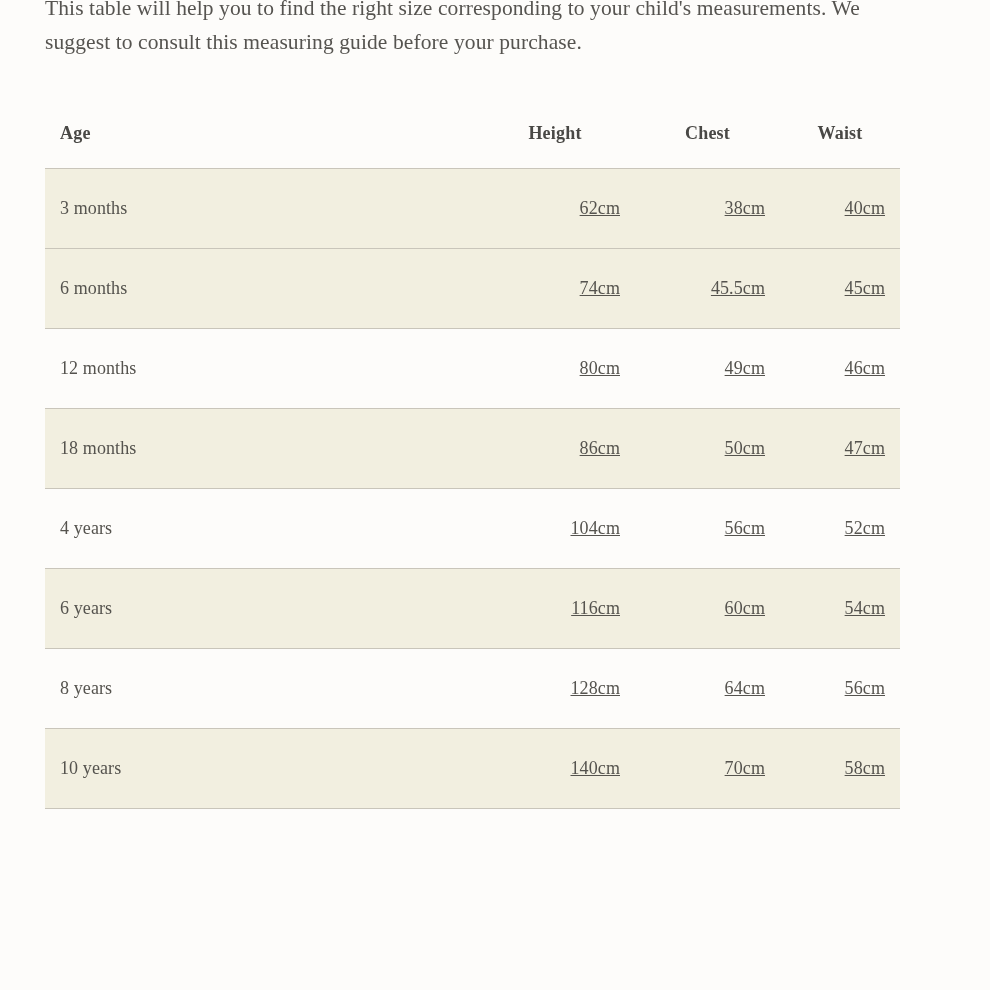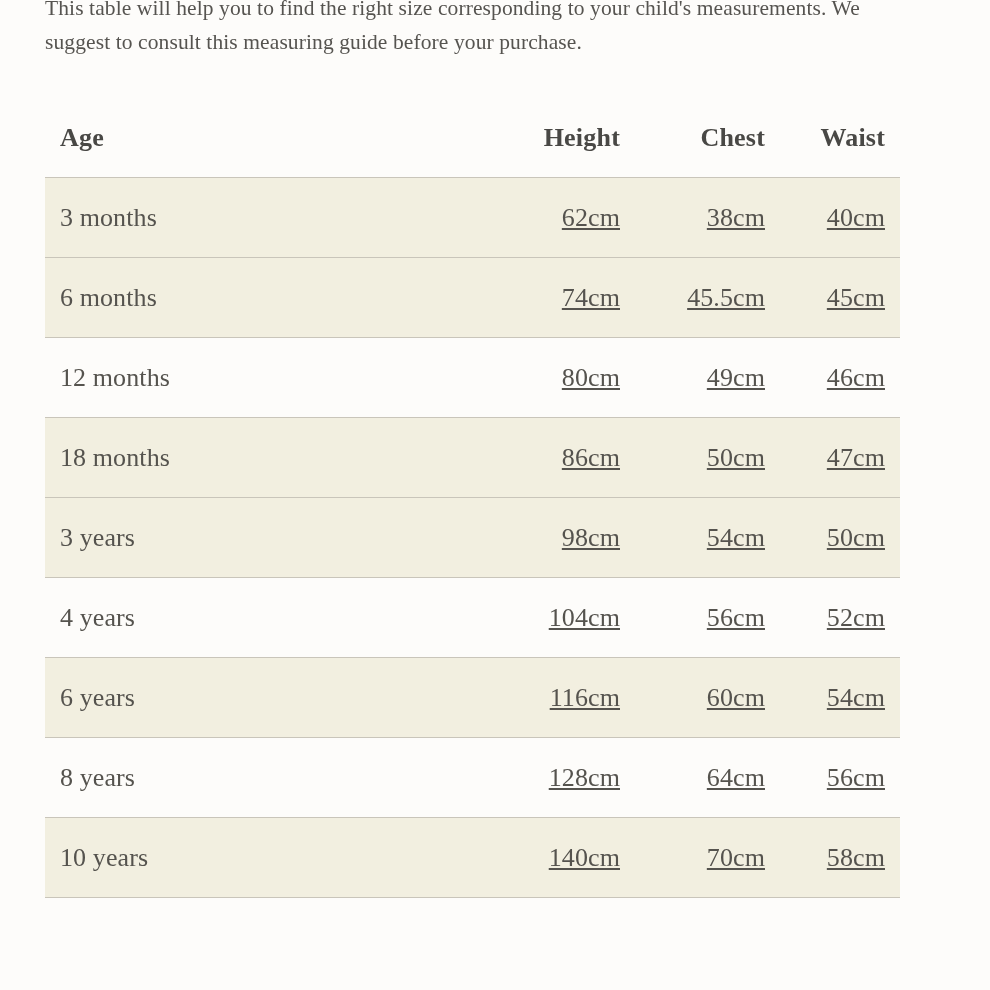--- a/index.html
+++ b/index.html
@@ -52,46 +52,46 @@
     border-collapse: collapse;
     table-layout: fixed;
   }
 
   table.size-table col.c-age    { width: 430px; }
   table.size-table col.c-height { width: 160px; }
   table.size-table col.c-chest  { width: 145px; }
   table.size-table col.c-waist  { width: 120px; }
 
   table.size-table thead th {
-    font-size: 26px;
+    font-size: 18px;
     font-weight: bold;
     color: #494845;
     padding: 16px 15px 24px 15px;
     background: transparent;
     border: none;
     letter-spacing: 0.2px;
   }
 
   table.size-table thead th.th-age {
     text-align: left;
   }
   table.size-table thead th.th-num {
-    text-align: right;
+    text-align: center;
   }
 
   table.size-table tbody tr {
     background: transparent;
   }
 
   table.size-table tbody tr.striped {
     background: #f2efe0;
   }
 
   table.size-table tbody td {
-    font-size: 26px;
+    font-size: 18px;
     color: #55534e;
     height: 79px;
     padding: 0 15px;
     border-top: 1px solid #c9c5ba;
     border-bottom: 1px solid #c9c5ba;
     vertical-align: middle;
     letter-spacing: 0.1px;
   }
 
   table.size-table tbody td.td-age {
@@ -145,26 +145,20 @@
               <td class="td-num">80cm</td>
               <td class="td-num">49cm</td>
               <td class="td-num">46cm</td>
             </tr>
             <tr class="striped">
               <td class="td-age">18 months</td>
               <td class="td-num">86cm</td>
               <td class="td-num">50cm</td>
               <td class="td-num">47cm</td>
             </tr>
-            <tr class="striped">
-              <td class="td-age">3 years</td>
-              <td class="td-num">98cm</td>
-              <td class="td-num">54cm</td>
-              <td class="td-num">50cm</td>
-            </tr>
             <tr>
               <td class="td-age">4 years</td>
               <td class="td-num">104cm</td>
               <td class="td-num">56cm</td>
               <td class="td-num">52cm</td>
             </tr>
             <tr class="striped">
               <td class="td-age">6 years</td>
               <td class="td-num">116cm</td>
               <td class="td-num">60cm</td>

